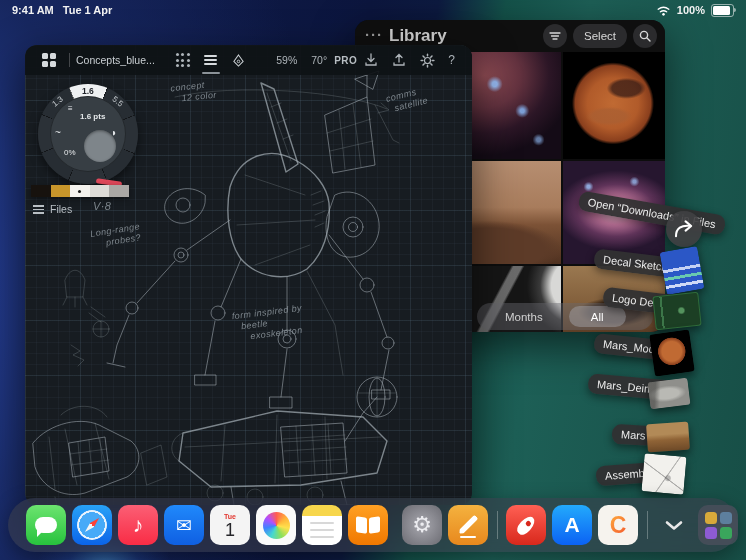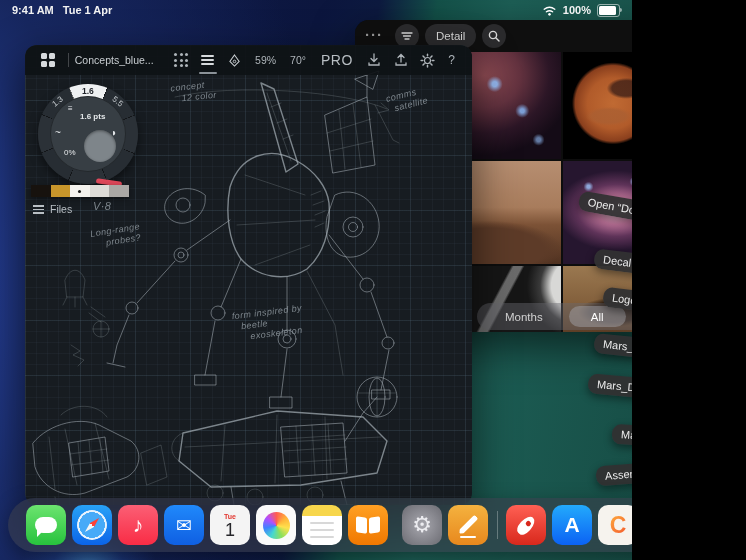--- a/index.html
+++ b/index.html
@@ -1,16 +1,16 @@
 <!DOCTYPE html>
 <html><head>
 <meta charset="utf-8">
 <style>
   html,body{margin:0;padding:0;background:#000;}
-  #screen{position:relative;width:632px;height:560px;overflow:hidden;
+  #screen{position:relative;width:746px;height:560px;overflow:hidden;
     font-family:"Liberation Sans",sans-serif;
     background:
       radial-gradient(ellipse 90px 60px at 14% 101%, rgba(80,170,230,.55) 0%, rgba(40,90,180,.3) 40%, transparent 75%),
       radial-gradient(ellipse 620px 900px at -120px 290px, #2b49ae 0%, #17275f 38%, rgba(10,18,55,0) 72%),
       linear-gradient(100deg,#101c4e 0%,#0c163e 44%,#0d1a40 52%,#14524a 60%,#1d5f56 70%,#174e46 100%);
   }
   
   #statusbar{position:absolute;left:0;top:0;width:100%;height:20px;z-index:50;display:flex;justify-content:space-between;align-items:center;padding:0 12px;box-sizing:border-box;color:#f2f2f2;font-size:11px;font-weight:bold;}
   #statusbar .left{display:flex;gap:9px;}
   #statusbar .right{display:flex;gap:6px;align-items:center;}
@@ -66,21 +66,21 @@
   .tb-sep{width:1px;height:14px;background:rgba(255,255,255,.22);margin:0 6px;}
   #ctoolbar .doc{font-size:10.5px;color:#c9ced2;margin-right:14px;}
   .dotgrid{display:grid;grid-template-columns:repeat(3,3px);grid-gap:2.5px;}
   .dotgrid i{width:3px;height:3px;border-radius:50%;background:#aeb4b9;}
   .lines i{display:block;width:13px;height:1.6px;background:#d6dadd;margin:2.2px 0;border-radius:1px;}
   .lines{position:relative;}
   .lines .ul{position:absolute;left:2px;bottom:-3px;width:18px;height:2px;background:#8b9298;border-radius:1px;}
   .nib{width:13px;height:13px;}
   #ctoolbar .spacer{flex:1;}
   #ctoolbar .txt{font-size:10.5px;color:#aeb4b9;margin:0 7px;}
-  #ctoolbar .pro{font-size:14px;font-weight:normal;color:#b8bec3;letter-spacing:.5px;margin:0 8px;}
+  #ctoolbar .pro{font-size:10px;font-weight:bold;color:#b8bec3;letter-spacing:.5px;margin:0 0;}
   #ctoolbar svg{display:block;}
   
   #wheel{position:absolute;left:13px;top:39px;width:100px;height:100px;z-index:25;}
   #wheel .ring{position:absolute;inset:0;border-radius:50%;
     background:
       repeating-conic-gradient(from 337.5deg, rgba(0,0,0,.55) 0 1deg, transparent 1deg 45deg),
       conic-gradient(from 337.5deg,#eef0f1 0 45deg,#272d33 0 90deg,#2b3137 0 135deg,#272d33 0 180deg,#2b3137 0 225deg,#272d33 0 270deg,#2b3137 0 315deg,#272d33 0 360deg);
     box-shadow:0 4px 10px rgba(0,0,0,.5);}
   #wheel .disc{position:absolute;left:12px;top:12px;width:76px;height:76px;border-radius:50%;background:#373e44;box-shadow:inset 0 0 0 1px rgba(0,0,0,.35);}
   #wheel .hole{position:absolute;left:34px;top:34px;width:32px;height:32px;border-radius:50%;background:#7e858a;box-shadow:inset 0 1px 3px rgba(0,0,0,.4);}
@@ -188,26 +188,27 @@
 
 <div id="library">
   <div class="photo ph-nebula"></div>
   <div class="photo ph-mars"></div>
   <div class="photo ph-hills"></div>
   <div class="photo ph-orion"></div>
   <div class="photo ph-sat"></div>
   <div class="photo ph-rover"></div>
   <div class="hdr">
     <span class="winctl">···</span>
+    <span class="title">Library</span>
     <span class="hbtn">
       <svg width="12" height="10" viewBox="0 0 12 10">
         <path d="M1,2 h10 M2.5,5 h7 M4,8 h4" stroke="#d8d8d8" stroke-width="1.3" stroke-linecap="round"></path>
       </svg>
     </span>
-    <span class="hpill">Detail</span>
+    <span class="hpill">Select</span>
     <span class="hbtn">
       <svg width="12" height="12" viewBox="0 0 12 12">
         <circle cx="5" cy="5" r="3.6" stroke="#d8d8d8" stroke-width="1.4" fill="none"></circle>
         <path d="M8,8 L11,11" stroke="#d8d8d8" stroke-width="1.4" stroke-linecap="round"></path>
       </svg>
     </span>
   </div>
   <div id="seg">
     <span class="mo">Months</span>
     <span class="allpill">All</span>

